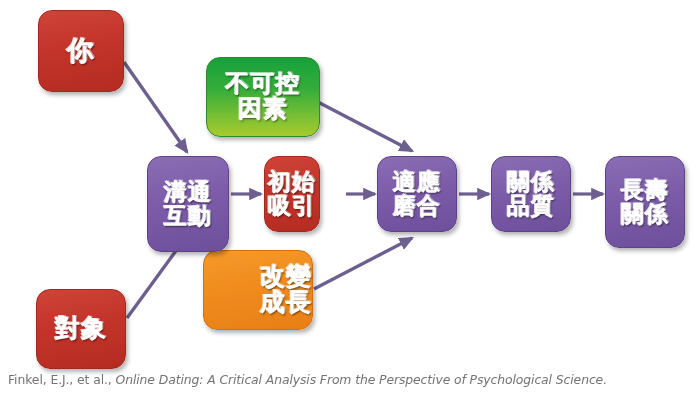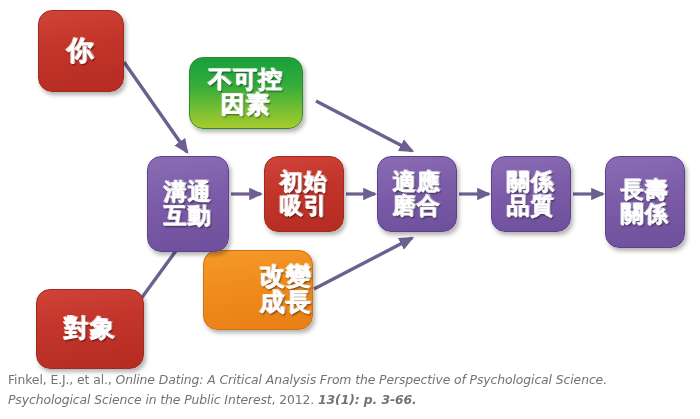--- a/index.html
+++ b/index.html
@@ -68,26 +68,26 @@
     background: linear-gradient(180deg, #18a03c 0%, #35ad3a 40%, #7fc132 78%, #a8cb2e 100%);
     border: 1px solid #2f8a2c;
   }
   .theme-orange {
     background: linear-gradient(170deg, #f59a2a 0%, #f08b1e 45%, #e87f15 100%);
     border: 1px solid #cf7212;
   }
 
   
   #node-you        { left: 38px;  top: 10px;  width: 86px;  height: 82px;  font-size: 27px; }
-  #node-partner    { left: 36px;  top: 289px; width: 108px;  height: 80px;  font-size: 25px; }
-  #node-uncontrol  { left: 189px; top: 57px;  width: 114px; height: 72px;  font-size: 24px; font-family: Liberation Serif, serif; }
+  #node-partner    { left: 36px;  top: 289px; width: 90px;  height: 80px;  font-size: 25px; }
+  #node-uncontrol  { left: 206px; top: 57px;  width: 114px; height: 80px;  font-size: 24px; font-family: Liberation Serif, serif; }
   #node-change     { left: 203px; top: 250px; width: 110px; height: 80px;  font-size: 25px; justify-content: flex-end; }
 
   #node-comm       { left: 147px; top: 156px; width: 82px;  height: 96px;  font-size: 23px; }
-  #node-attract    { left: 264px; top: 156px; width: 80px;  height: 76px;  font-size: 23px; }
+  #node-attract    { left: 264px; top: 156px; width: 56px;  height: 76px;  font-size: 23px; }
   #node-adapt      { left: 377px; top: 156px; width: 80px;  height: 76px;  font-size: 23px; }
   #node-quality    { left: 491px; top: 156px; width: 80px;  height: 76px;  font-size: 23px; }
   #node-longterm   { left: 605px; top: 156px; width: 80px;  height: 92px;  font-size: 23px; }
 
   
   #citation {
     position: absolute;
     left: 8px;
     top: 370px;
     width: 684px;
@@ -164,16 +164,15 @@
 品質</span>
   </div>
 
   <div class="node theme-purple" id="node-longterm">
     <span class="label">長壽
 關係</span>
   </div>
 
   <div id="citation">
     <div><span>Finkel, E.J., et al., </span><span class="it">Online Dating: A Critical Analysis From the Perspective of Psychological Science.</span></div>
-    <div><span class="it">Psychological Science in the Public Interest</span><span>, 2012. </span><span class="bi">13(1): p. 3-66.</span></div>
   </div>
 
 </div>
 
 </body></html>

